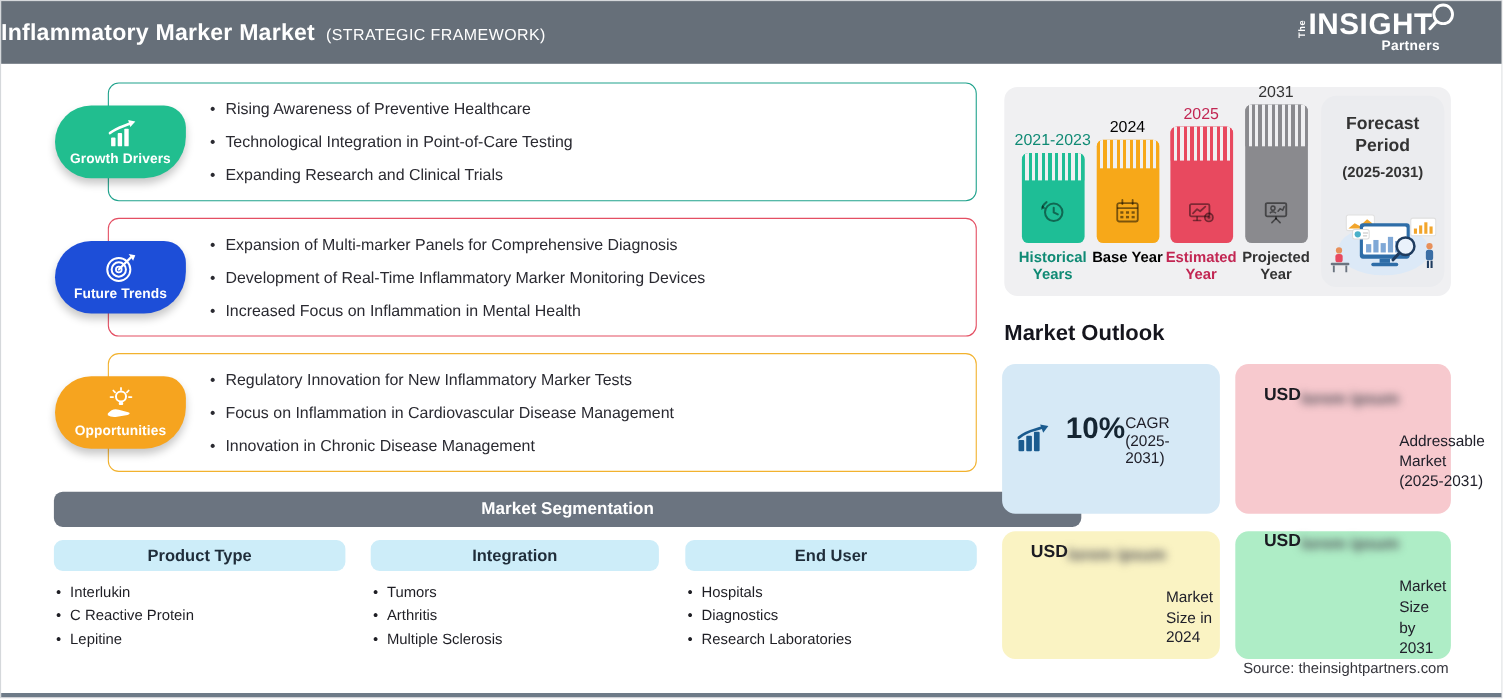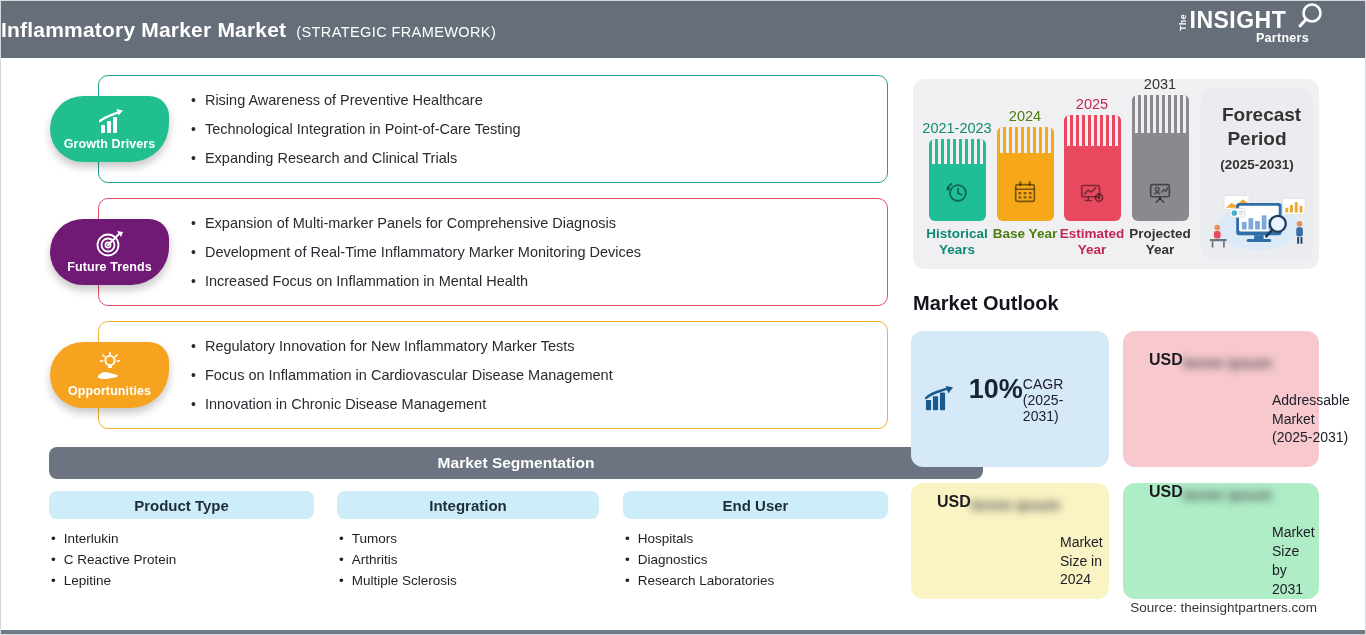--- a/index.html
+++ b/index.html
@@ -10,40 +10,40 @@
   
   .header { position:absolute; left:0; top:0; width:1366px; height:57px;
             background:#666f79; display:flex; align-items:center; }
   .header-title-wrap { display:flex; align-items:baseline; gap:10px; color:#fff; }
   .header-title { font-size:21px; font-weight:700; letter-spacing:.2px; }
   .header-subtitle { font-size:14.5px; font-weight:400; letter-spacing:.4px; }
   .logo { position:absolute; right:58px; top:9px; color:#fff; width:130px; }
   .logo-row { display:flex; align-items:flex-end; position:relative; }
   .logo-the { writing-mode:vertical-rl; transform:rotate(180deg); font-size:8.5px;
               font-weight:700; letter-spacing:.5px; margin-right:2px; line-height:1; }
-  .logo-insight { font-size:23px; font-weight:800; letter-spacing:.5px; line-height:.9; }
+  .logo-insight { font-size:27px; font-weight:800; letter-spacing:.5px; line-height:.9; }
   .logo-loop { position:absolute; right:-16px; top:-8px; }
   .logo-partners { font-size:12.5px; font-weight:700; text-align:right; margin-top:0px; letter-spacing:.3px; }
 
   
   .fw-box { position:absolute; left:97px; width:790px; height:108px; background:#fff;
             border-radius:10px; display:flex; flex-direction:column; justify-content:center;
             gap:13px; padding-left:92px; }
   .fw-growth { top:74px;  border:1.6px solid #1fa28c; }
   .fw-trends { top:197px; border:1.6px solid #e44f63; }
   .fw-opps   { top:320px; border:1.6px solid #f2b22e; }
   .fw-item { font-size:14.5px; color:#2a2a31; display:flex; align-items:baseline; }
   .fw-item::before { content:"•"; margin-right:9px; font-size:14px; color:#2a2a31; }
 
   .pill { position:absolute; left:-49px; top:20px; width:119px; height:66px;
           border-radius:33px 20px 38px 33px; display:flex; flex-direction:column;
           align-items:center; justify-content:center; gap:2px;
           box-shadow:0 5px 8px rgba(0,0,0,.22); }
   .pill-growth { background:#21be8f; }
-  .pill-trends { background:#701a75; }
+  .pill-trends { background:#1d4ed8; }
   .pill-opps   { background:#f6a41f; }
   .pill-label { color:#fff; font-size:12.5px; font-weight:700; letter-spacing:.1px; }
 
   
   .seg-bar { position:absolute; left:48px; top:446px; width:934px; height:32px;
              background:#6b7480; border-radius:8px; display:flex; align-items:center;
              justify-content:center; color:#fff; font-size:15.5px; font-weight:700; }
   .seg-col { position:absolute; top:490px; }
   .seg-col-1 { left:48px;  width:265px; }
   .seg-col-2 { left:336px; width:262px; }
@@ -63,26 +63,26 @@
   .tl-g1 { left:4px; }  .tl-g2 { left:72px; } .tl-g3 { left:139px; } .tl-g4 { left:207px; }
   .tl-year { font-size:14.5px; font-weight:400; white-space:nowrap; margin-bottom:3px; }
   .tl-bar { width:57px; border-radius:6px; position:relative; overflow:hidden; }
   .tl-stripes { position:absolute; top:0; left:0; right:0; }
   .tl-bar svg { position:absolute; bottom:14px; left:50%; transform:translateX(-50%); }
   .tl-caption { height:38px; margin-top:5px; font-size:13.5px; font-weight:700; text-align:center; line-height:1.2; }
   .b1 { height:82px;  background:#1ebe96; } .b1 .tl-stripes { height:25px; background:repeating-linear-gradient(90deg,#1ebe96 0 3px,#f0f0f2 3px 6px); }
   .b2 { height:94px;  background:#f7a819; } .b2 .tl-stripes { height:26px; background:repeating-linear-gradient(90deg,#f7a819 0 3px,#f0f0f2 3px 6px); }
   .b3 { height:106px; background:#e8495f; } .b3 .tl-stripes { height:31px; background:repeating-linear-gradient(90deg,#e8495f 0 3px,#f0f0f2 3px 6px); }
   .b4 { height:126px; background:#8a8a8e; } .b4 .tl-stripes { height:38px; background:repeating-linear-gradient(90deg,#8a8a8e 0 3px,#f0f0f2 3px 6px); }
-  .c-teal { color:#0f8a74; } .c-amber { color:#4d7c0f; } .c-red { color:#c22653; } .c-dark { color:#333; }
+  .c-teal { color:#0f8a74; } .c-amber { color:#000000; } .c-red { color:#c22653; } .c-dark { color:#333; }
 
   .forecast-box { position:absolute; left:288px; top:8px; width:112px; height:174px;
                   background:#ebecef; border-radius:14px; display:flex; flex-direction:column;
                   align-items:center; padding-top:16px; }
-  .forecast-title { font-size:19px; font-weight:700; color:#333; text-align:center; line-height:1.25; width:70px; }
+  .forecast-title { font-size:16px; font-weight:700; color:#333; text-align:center; line-height:1.25; width:70px; }
   .forecast-range { font-size:13.5px; font-weight:600; color:#333; margin-top:6px; }
   .forecast-illu { position:absolute; bottom:8px; }
 
   
   .outlook-title { position:absolute; left:912px; top:291px; font-size:20px; font-weight:700; color:#15151d; }
   .card { position:absolute; border-radius:12px; display:flex; align-items:center; padding:0 14px; gap:12px; }
   .card-1 { left:910px;  top:330px; width:198px; height:136px; background:#d6e9f6; }
   .card-2 { left:1122px; top:330px; width:196px; height:136px; background:#f7c9ce; }
   .card-3 { left:910px;  top:482px; width:198px; height:116px; background:#faf3c3; }
   .card-4 { left:1122px; top:482px; width:196px; height:116px; background:#aeedc6; }

